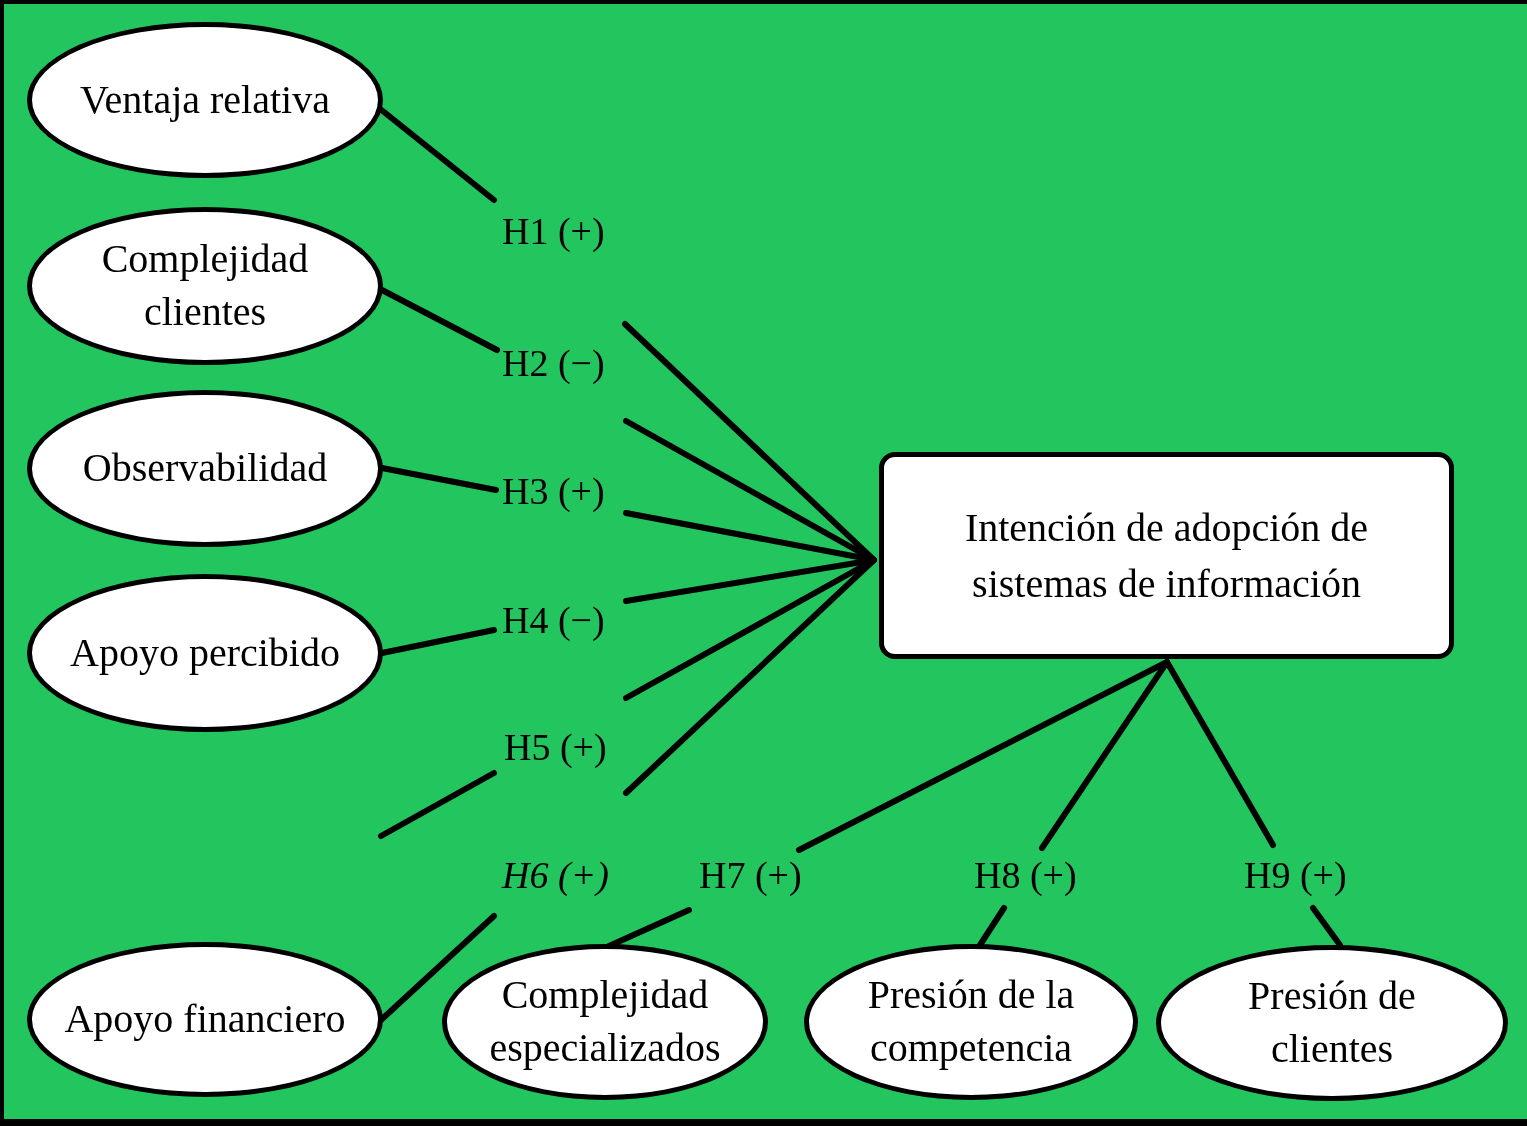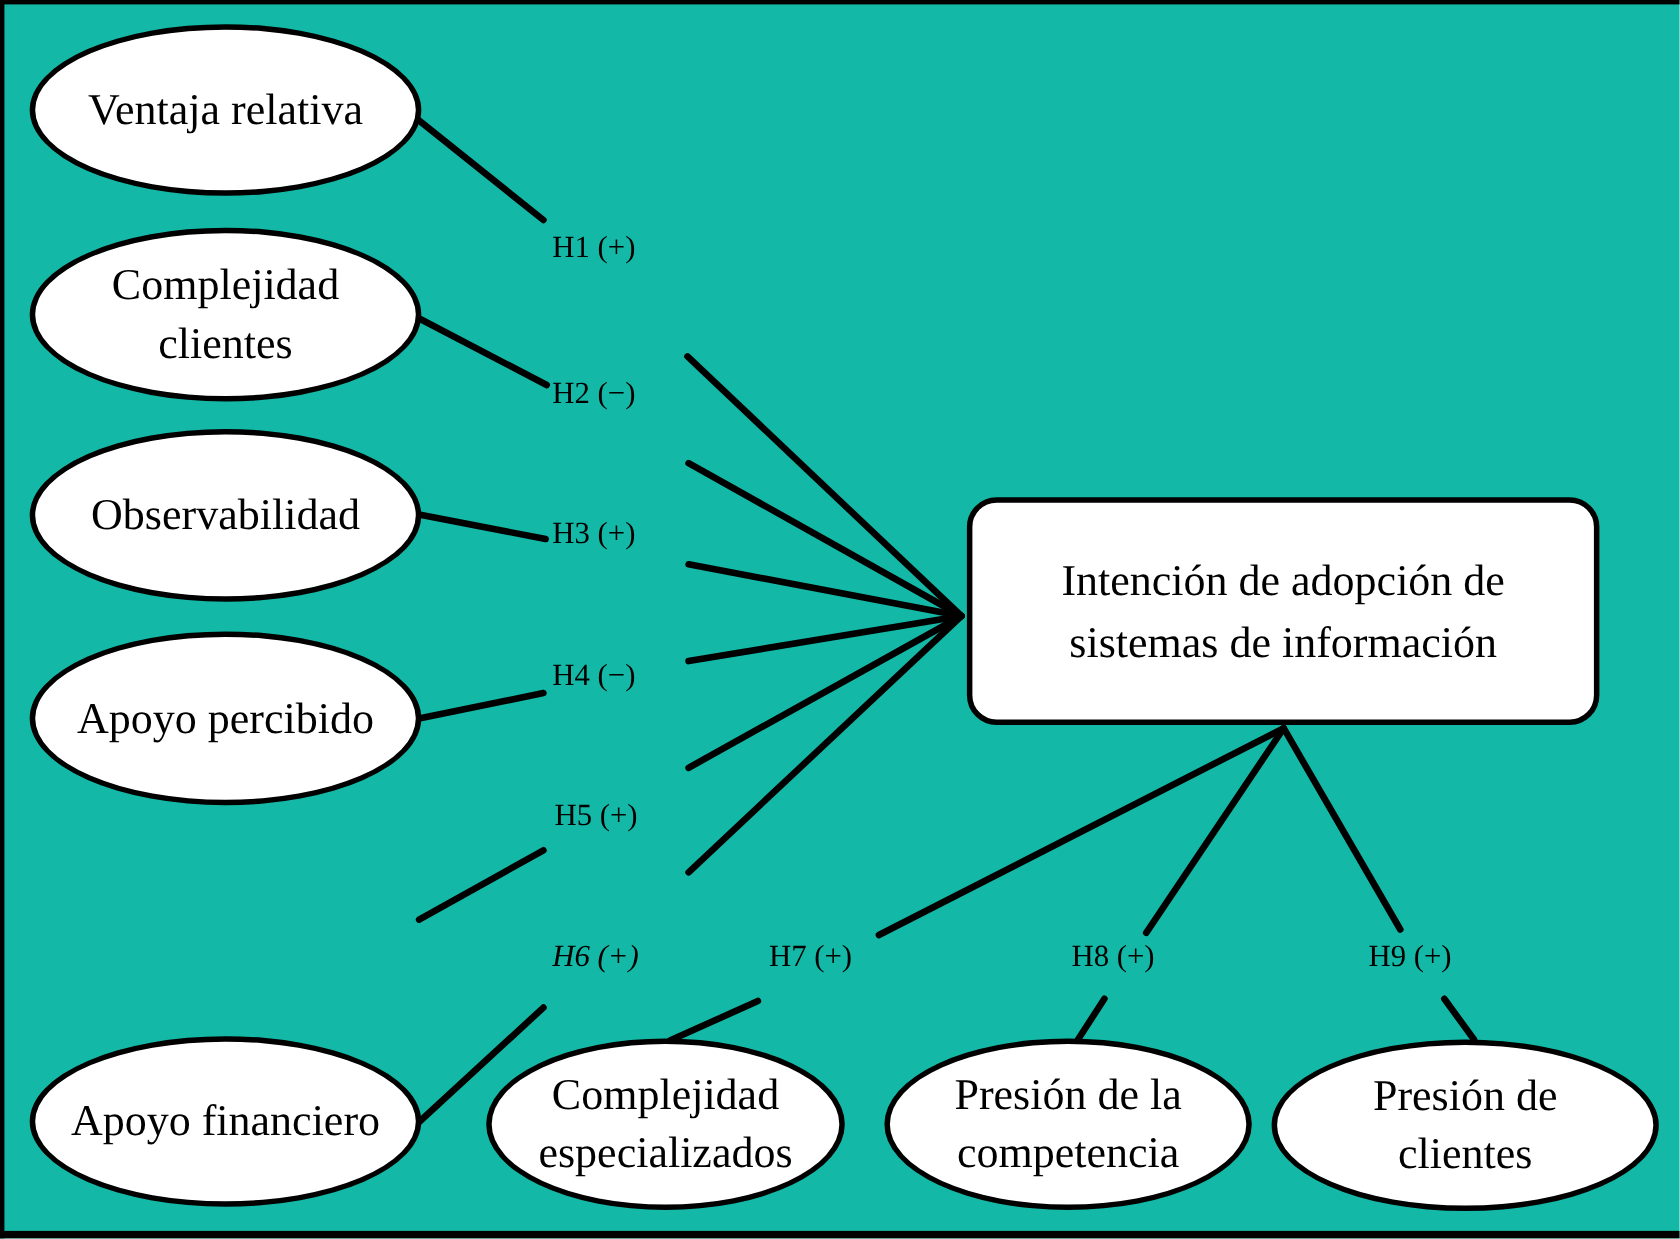--- a/index.html
+++ b/index.html
@@ -4,21 +4,21 @@
 <style>
   html, body {
     margin: 0;
     padding: 0;
     background: #ffffff;
   }
   #canvas {
     position: relative;
     width: 1527px;
     height: 1126px;
-    background: #14b8a6;
+    background: #22c55e;
     border-left: 4px solid #000;
     border-top: 4px solid #000;
     border-bottom: 7px solid #000;
     box-sizing: border-box;
     overflow: hidden;
     font-family: "Liberation Serif", "DejaVu Serif", serif;
     color: #000;
   }
   #wires {
     position: absolute;
@@ -34,28 +34,28 @@
     display: flex;
     align-items: center;
     justify-content: center;
     text-align: center;
     white-space: pre-line;
     font-size: 40px;
     line-height: 1.32;
   }
   .ellipse { border-radius: 50%; }
   .roundrect {
-    border-radius: 27px;
+    border-radius: 16px;
     border-width: 5px;
     font-size: 40px;
     line-height: 1.4;
   }
   .hlabel {
     position: absolute;
-    font-size: 28px;
+    font-size: 38px;
     line-height: 1;
     white-space: nowrap;
   }
 </style>
 </head>
 <body>
 
 <div id="canvas">
 
   <svg id="wires" viewBox="0 0 1527 1126" xmlns="http://www.w3.org/2000/svg" stroke="#000000" stroke-width="6" stroke-linecap="round">

